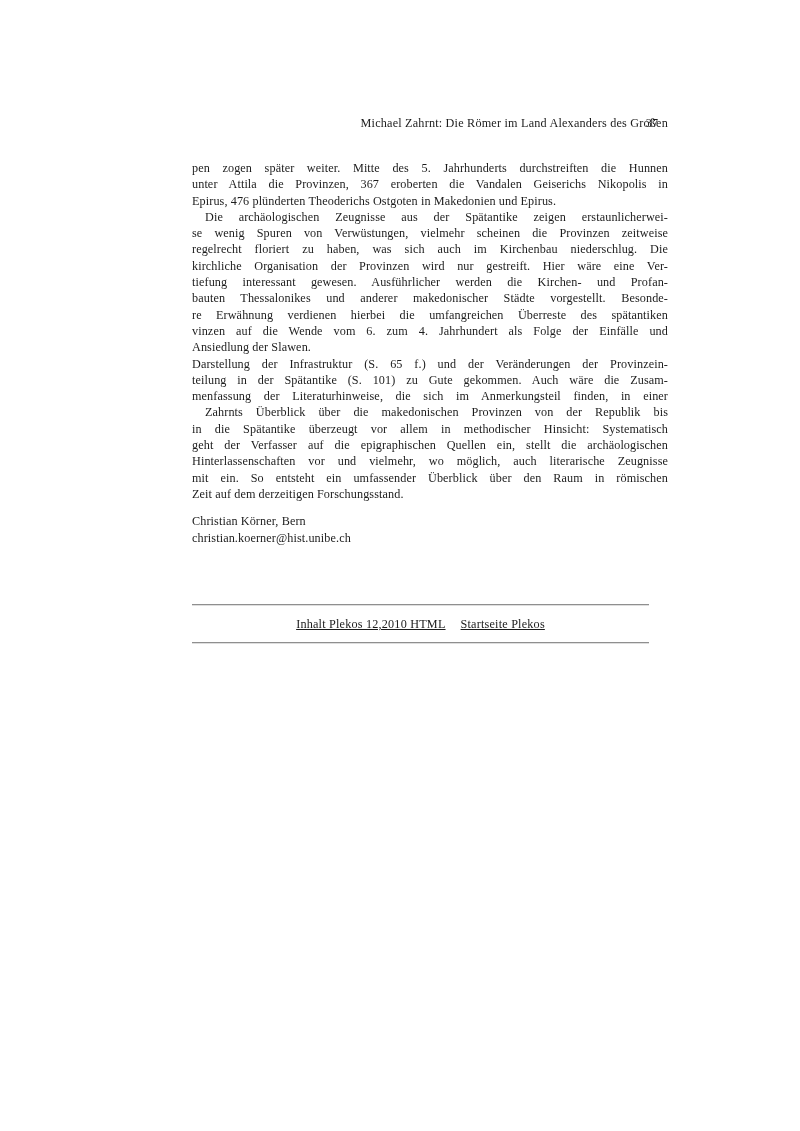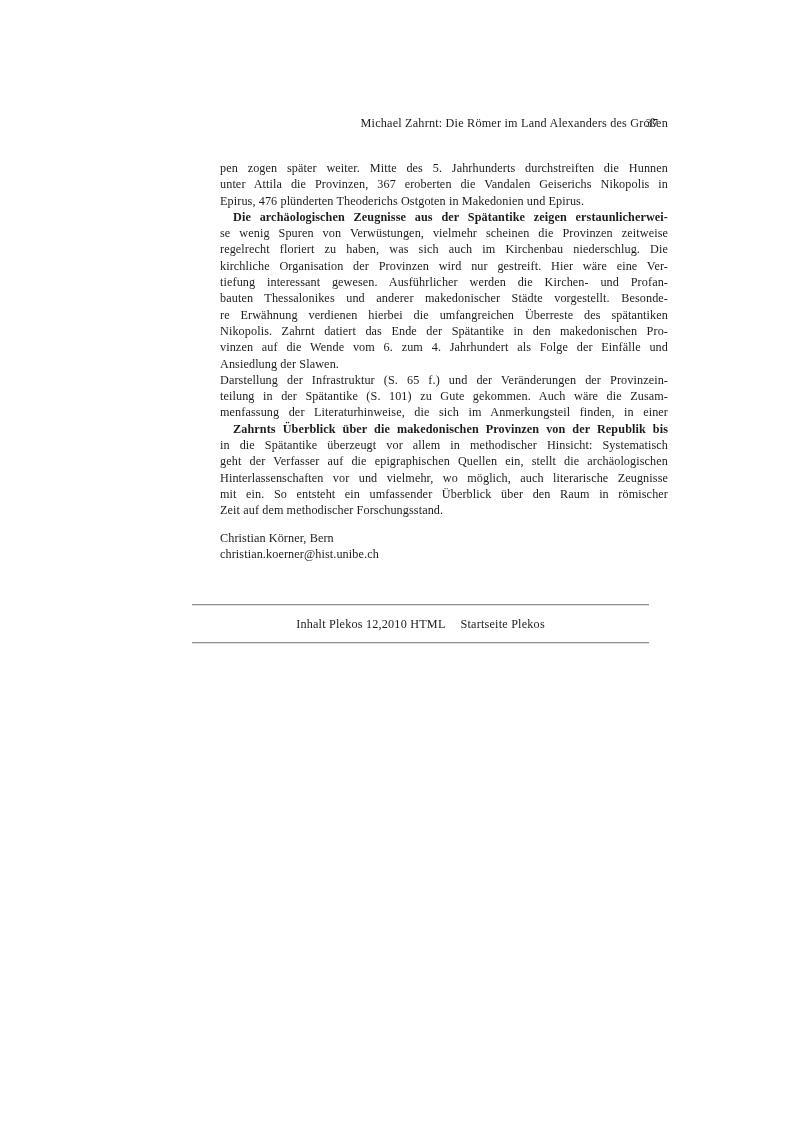--- a/index.html
+++ b/index.html
@@ -41,28 +41,26 @@
     top: 160px;
     width: 476px;
     font-size: 12.2px;
     line-height: 16.3px;
   }
   .line {
     text-align: justify;
     text-align-last: justify;
     white-space: nowrap;
     letter-spacing: 0.1px;
-    margin-left: 28px;
   }
   .line.last {
     text-align-last: left;
   }
   .line.indent {
     padding-left: 13px;
-    font-weight: bold;
   }
   
   .signature {
     margin-top: 11px;
   }
   .signature .sig-name {
     text-decoration: none;
   }
   .signature .email-link {
     color: inherit;
@@ -83,20 +81,21 @@
   }
   .footer-links {
     display: flex;
     justify-content: center;
     gap: 15px;
     margin: 10px 0 10px 0;
     line-height: 16px;
   }
   .footer-link {
     color: inherit;
+    text-decoration: underline;
     cursor: pointer;
     letter-spacing: 0.2px;
     text-align: right;
   }
 </style>
 </head>
 <body>
 
 <div class="page">
 
@@ -110,32 +109,31 @@
         <div class="line">pen zogen später weiter. Mitte des 5. Jahrhunderts durchstreiften die Hunnen</div>
         <div class="line">unter Attila die Provinzen, 367 eroberten die Vandalen Geiserichs Nikopolis in</div>
         <div class="line last">Epirus, 476 plünderten Theoderichs Ostgoten in Makedonien und Epirus.</div>
         <div class="line indent">Die archäologischen Zeugnisse aus der Spätantike zeigen erstaunlicherwei-</div>
         <div class="line">se wenig Spuren von Verwüstungen, vielmehr scheinen die Provinzen zeitweise</div>
         <div class="line">regelrecht floriert zu haben, was sich auch im Kirchenbau niederschlug. Die</div>
         <div class="line">kirchliche Organisation der Provinzen wird nur gestreift. Hier wäre eine Ver-</div>
         <div class="line">tiefung interessant gewesen. Ausführlicher werden die Kirchen- und Profan-</div>
         <div class="line">bauten Thessalonikes und anderer makedonischer Städte vorgestellt. Besonde-</div>
         <div class="line">re Erwähnung verdienen hierbei die umfangreichen Überreste des spätantiken</div>
-        <div class="line">Nikopolis. Zahrnt datiert das Ende der Spätantike in den makedonischen Pro-</div>
         <div class="line">vinzen auf die Wende vom 6. zum 4. Jahrhundert als Folge der Einfälle und</div>
         <div class="line last">Ansiedlung der Slawen.</div>
         <div class="line">Darstellung der Infrastruktur (S. 65 f.) und der Veränderungen der Provinzein-</div>
         <div class="line">teilung in der Spätantike (S. 101) zu Gute gekommen. Auch wäre die Zusam-</div>
         <div class="line">menfassung der Literaturhinweise, die sich im Anmerkungsteil finden, in einer</div>
         <div class="line indent">Zahrnts Überblick über die makedonischen Provinzen von der Republik bis</div>
         <div class="line">in die Spätantike überzeugt vor allem in methodischer Hinsicht: Systematisch</div>
         <div class="line">geht der Verfasser auf die epigraphischen Quellen ein, stellt die archäologischen</div>
         <div class="line">Hinterlassenschaften vor und vielmehr, wo möglich, auch literarische Zeugnisse</div>
-        <div class="line">mit ein. So entsteht ein umfassender Überblick über den Raum in römischer</div>
-        <div class="line last">Zeit auf dem methodischer Forschungsstand.</div>
+        <div class="line">mit ein. So entsteht ein umfassender Überblick über den Raum in römischen</div>
+        <div class="line last">Zeit auf dem derzeitigen Forschungsstand.</div>
       </div>
 
     <div class="signature">
       <div class="line last sig-name">Christian Körner, Bern</div>
       <div class="line last">
         <a class="email-link">christian.koerner@hist.unibe.ch</a>
       </div>
     </div>
   </div>
 

